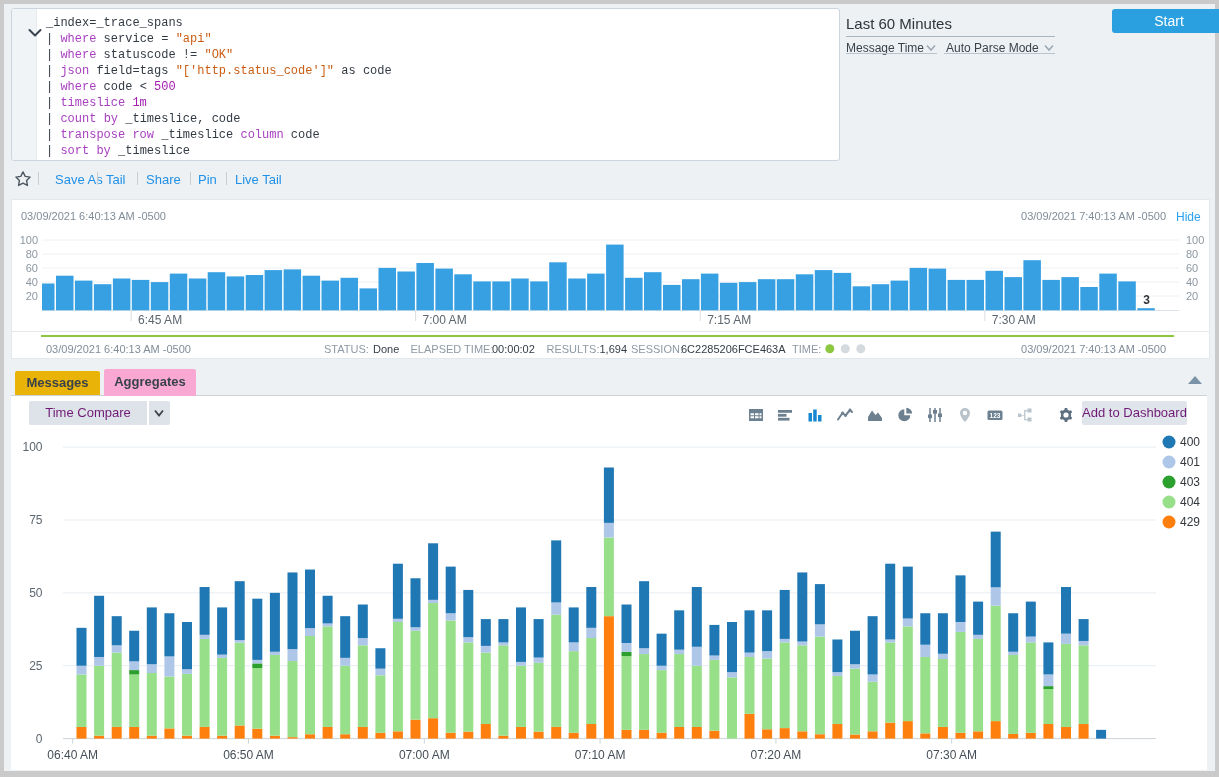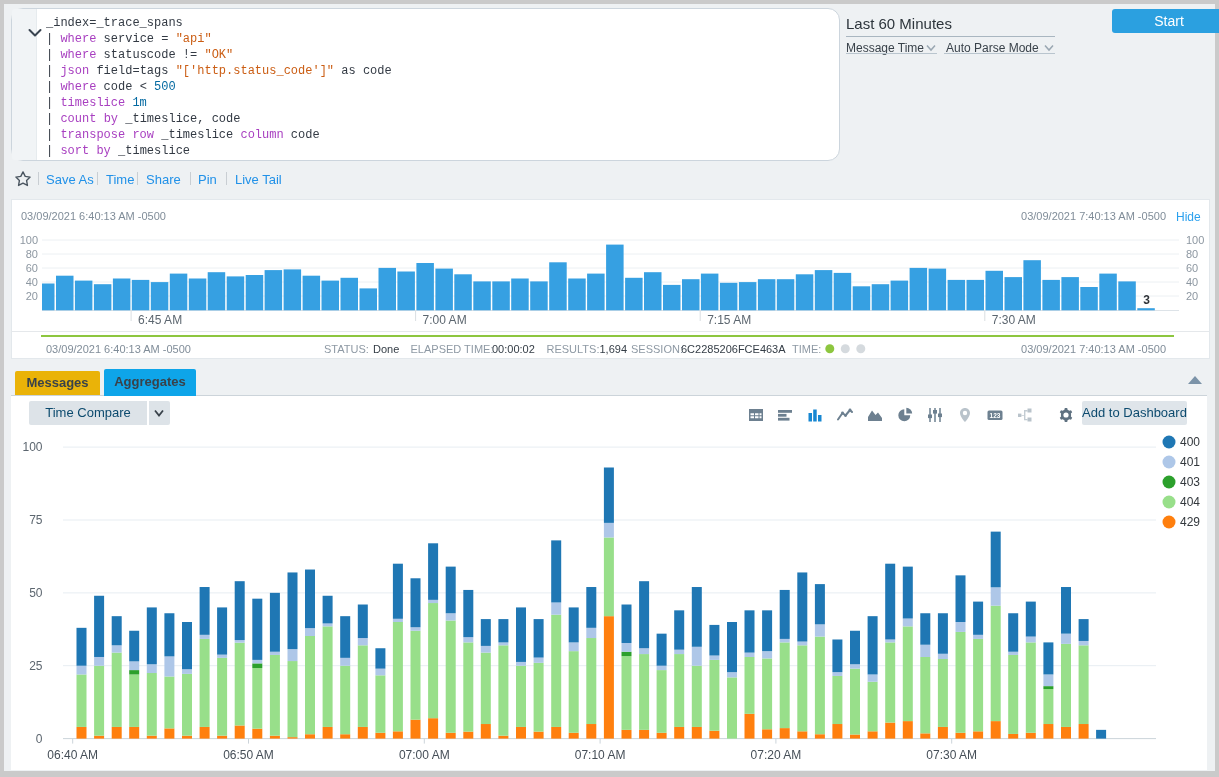--- a/index.html
+++ b/index.html
@@ -5,32 +5,32 @@
 #page{position:relative;width:1219px;height:777px;background:#cacaca}
 #inner{position:absolute;left:4px;top:4px;width:1211px;height:767px;background:#eef1f3}
 .abs{position:absolute}
 .ax{font:11px "Liberation Sans",sans-serif;fill:#8d97a1}
 .ax2{font:12px "Liberation Sans",sans-serif;fill:#5c666f}
 .axl{font:12px "Liberation Sans",sans-serif;fill:#5c666f}
 .axl2{font:12px "Liberation Sans",sans-serif;fill:#454e57}
 .leg{font:12px "Liberation Sans",sans-serif;fill:#33383d}
 .slab{font:11px "Liberation Sans",sans-serif;color:#8e99a4}
 .sval{font:11px "Liberation Sans",sans-serif;color:#343d46}
-#qbox{position:absolute;left:11px;top:8px;width:829px;height:153px;background:#fff;border:1px solid #ccd5dd;border-radius:12px}
+#qbox{position:absolute;left:11px;top:8px;width:829px;height:153px;background:#fff;border:1px solid #ccd5dd;border-radius:3px}
 #qgut{position:absolute;left:0;top:0;width:25px;height:100%;background:#f1f4f6;border-right:1px solid #e6ebee;border-radius:3px 0 0 3px}
 #qtext{position:absolute;left:34px;top:5.5px;font:12px/16px "Liberation Mono",monospace;color:#333a44;white-space:pre}
-#qtext .k{color:#a83fc0} #qtext .s{color:#cb5d13} #qtext .n{color:#0369a1}
+#qtext .k{color:#a83fc0} #qtext .s{color:#cb5d13} #qtext .n{color:#a21caf}
 .sq{text-decoration-style:wavy;text-decoration-color:#e05c5c;text-decoration-thickness:1px}
 .ul{position:absolute;height:1px;background:#a9b6c0}
 .link{position:absolute;font:13px "Liberation Sans",sans-serif;color:#2191e8;top:172px}
 .lsep{position:absolute;width:1px;height:13px;background:#c9ced3;top:172px}
 #hpanel{position:absolute;left:11px;top:199px;width:1199px;height:160px;background:#fff;border:1px solid #e3e8ec}
 .ts{position:absolute;font:11px "Liberation Sans",sans-serif;color:#808d99}
 .tab{position:absolute;border-radius:2px 2px 0 0;font:bold 13px "Liberation Sans",sans-serif;color:#39424a;text-align:center}
-.btn{position:absolute;background:#dde3e8;font:13px "Liberation Sans",sans-serif;color:#0c4a6e;text-align:center}
+.btn{position:absolute;background:#dde3e8;font:13px "Liberation Sans",sans-serif;color:#701a75;text-align:center}
 </style></head><body>
 <div id="page">
 <div id="inner"></div>
 
 <div id="qbox">
       <div id="qgut"></div>
 <svg class="abs" style="left:15px;top:16px" width="16" height="16" viewBox="0 0 16 16">
         <path d="M2.5 5 L8 10.5 L13.5 5" fill="none" stroke="#3a4450" stroke-width="2" stroke-linecap="round" stroke-linejoin="round"></path>
       </svg>
 <div id="qtext"><div>_index=_trace_spans</div><div>| <span class="k">where</span> service = <span class="s">"api"</span></div><div>| <span class="k">where</span> statuscode != <span class="s">"OK"</span></div><div>| <span class="k">json</span> field=tags <span class="s">"['http.status_code']"</span> <span class="sq">as</span> code</div><div>| <span class="k">where</span> code &lt; <span class="n">500</span></div><div>| <span class="k">timeslice</span> <span class="n">1m</span></div><div>| <span class="k">count</span> <span class="k">by</span> _timeslice, code</div><div>| <span class="k">transpose</span> <span class="k">row</span> _timeslice <span class="k">column</span> code</div><div>| <span class="k">sort</span> <span class="k">by</span> _timeslice</div></div>
@@ -47,23 +47,23 @@
 <svg class="abs" style="left:1043px;top:44px" width="12" height="8" viewBox="0 0 12 8">
       <path d="M2 1.5 L6 6 L10 1.5" fill="none" stroke="#9aa7b2" stroke-width="1.5"></path>
     </svg>
 <div class="ul" style="left:944px;top:52.5px;width:111px;background:#b9c5ce"></div>
 <div class="abs" style="left:1112px;top:9px;width:114px;height:24px;background:#2ba0e0;border-radius:3px;font:14px/24px 'Liberation Sans',sans-serif;color:#fff;text-align:center">Start</div>
 
 <svg class="abs" style="left:14px;top:170px" width="18" height="18" viewBox="0 0 17 17">
       <path d="M8.5 1.8 L10.6 6 L15.2 6.7 L11.9 10 L12.7 14.6 L8.5 12.4 L4.3 14.6 L5.1 10 L1.8 6.7 L6.4 6 Z" fill="none" stroke="#4a5560" stroke-width="1.3" stroke-linejoin="round"></path>
     </svg>
 <div class="lsep" style="left:38px"></div>
-<span class="link" style="left:46px">Save As</span>
+<span class="link" style="left:55px">Save As</span>
 <div class="lsep" style="left:97px"></div>
-<span class="link" style="left:106px">Time</span>
+<span class="link" style="left:106px">Tail</span>
 <div class="lsep" style="left:137px"></div>
 <span class="link" style="left:146px">Share</span>
 <div class="lsep" style="left:190px"></div>
 <span class="link" style="left:198px">Pin</span>
 <div class="lsep" style="left:226px"></div>
 <span class="link" style="left:235px">Live Tail</span>
 
 <div id="hpanel"></div>
 <span class="ts" style="left:21px;top:210px">03/09/2021 6:40:13 AM -0500</span>
 <span class="ts" style="left:1020px;top:210px;width:146px;text-align:right">03/09/2021 7:40:13 AM -0500</span>
@@ -168,21 +168,21 @@
     <span class="abs sval" style="left:681px;top:342.5px">6C2285206FCE463A</span>
     <span class="abs slab" style="left:792px;top:342.5px">TIME:</span>
     <svg class="abs" style="left:824.5px;top:343.5px" width="42" height="10">
       <circle cx="4.8" cy="4.7" r="4.5" fill="#8dc63f"></circle>
       <circle cx="20.3" cy="4.7" r="4.5" fill="#d5dade"></circle>
       <circle cx="35.8" cy="4.7" r="4.5" fill="#d5dade"></circle>
     </svg>
 <span class="ts" style="left:1020px;top:342.5px;width:146px;text-align:right">03/09/2021 7:40:13 AM -0500</span>
 
 <div class="tab" style="left:15px;top:370.5px;width:85px;height:24.5px;line-height:24px;background:#eab308">Messages</div>
-<div class="tab" style="left:104px;top:369px;width:92px;height:26.5px;line-height:26px;background:#0ea5e9;z-index:2">Aggregates</div>
+<div class="tab" style="left:104px;top:369px;width:92px;height:26.5px;line-height:26px;background:#f9a8d4;z-index:2">Aggregates</div>
 <div class="abs" style="left:11px;top:394.5px;width:93px;height:1px;background:#ccd4da"></div>
 <div class="abs" style="left:196px;top:394.5px;width:1011px;height:1px;background:#ccd4da"></div>
 <div class="abs" style="left:11px;top:395.5px;width:1196px;height:374.5px;background:#fff"></div>
 
 <div class="btn" style="left:29px;top:400.5px;width:118px;height:24.5px;line-height:24px;border-radius:2px 0 0 2px">Time Compare</div>
 <div class="btn" style="left:148.5px;top:400.5px;width:21.5px;height:24.5px;border-radius:0 2px 2px 0"><svg width="12" height="9" viewBox="0 0 12 9" style="margin-top:8px">
         <path d="M2 1.5 L6 6.5 L10 1.5" fill="none" stroke="#39424a" stroke-width="1.8"></path>
       </svg></div>
 <svg class="abs" style="left:748px;top:407px" width="16" height="16" viewBox="0 0 16 16">
       <g fill="#6d8090">

